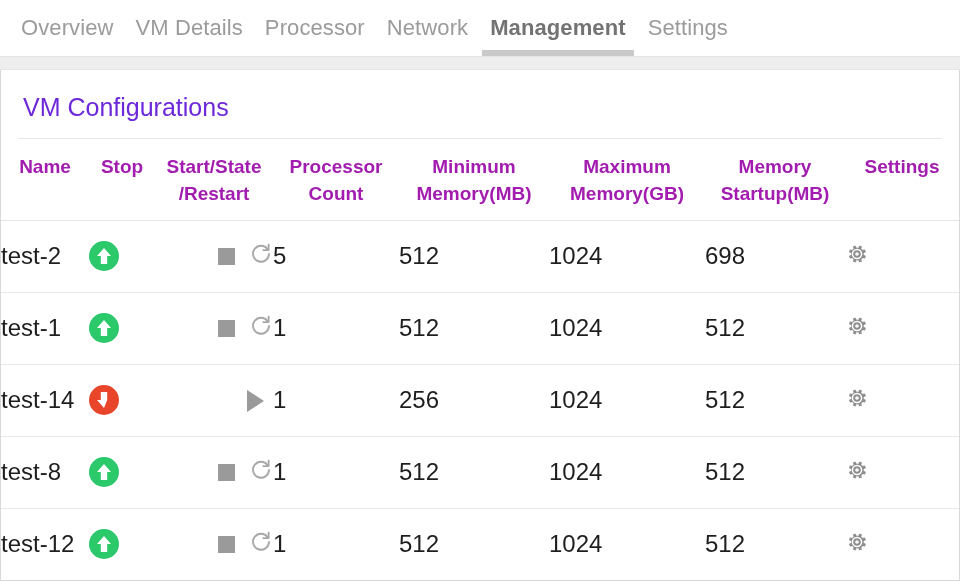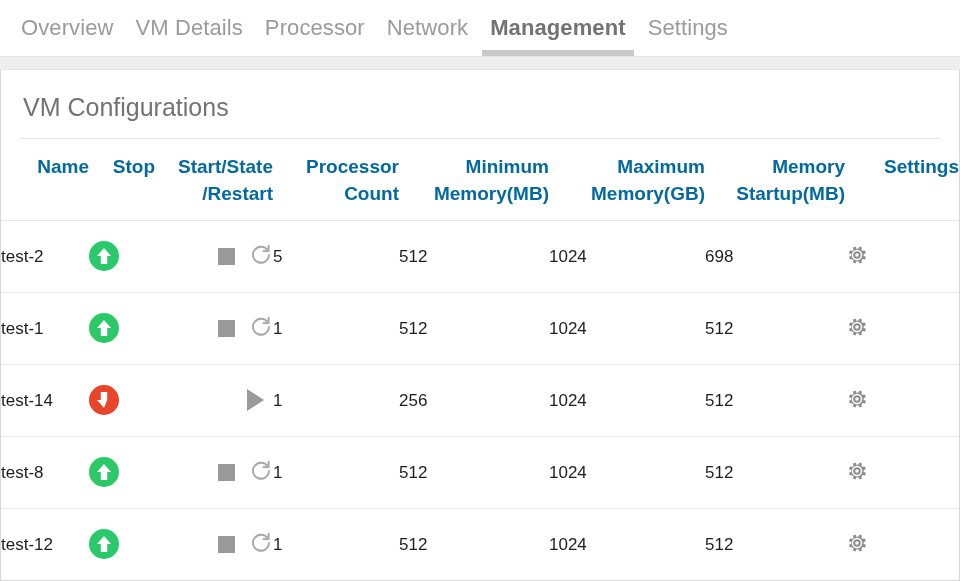--- a/index.html
+++ b/index.html
@@ -74,62 +74,62 @@
     box-sizing: border-box;
     border-left: 1px solid #d8d8d8;
     border-right: 1px solid #d8d8d8;
     border-bottom: 1px solid #d8d8d8;
     background: #ffffff;
     overflow: hidden;
   }
 
   .card-title {
     font-size: 25px;
-    color: #737373;
+    color: #6d28d9;
     padding: 24px 0 0 22px;
     line-height: 1.1;
   }
 
   .title-rule {
     margin: 16px 18px 0 18px;
     height: 1px;
     background: #e6e6e6;
   }
 
   
   table.vm {
     width: 100%;
     border-collapse: collapse;
     table-layout: fixed;
   }
 
   table.vm th {
     font-size: 19px;
     font-weight: bold;
-    color: #0369a1;
-    text-align: right;
+    color: #a21caf;
+    text-align: center;
     vertical-align: top;
     padding: 14px 0 12px 0;
     line-height: 1.45;
   }
   table.vm thead tr {
     border-bottom: 1px solid #e6e6e6;
   }
 
   th.c-name   { width: 88px;  padding-left: 14px; }
   th.c-state  { width: 66px;  }
   th.c-ctrl   { width: 118px; text-align: right; padding-right: 8px; }
   th.c-proc   { width: 126px; }
   th.c-min    { width: 150px; }
   th.c-max    { width: 156px; }
   th.c-mem    { width: 140px; }
   th.c-set    { width: auto;  }
 
   table.vm td {
-    font-size: 17px;
+    font-size: 24px;
     color: #1e1e1e;
     padding: 0;
     height: 71px;
     vertical-align: middle;
     border-bottom: 1px solid #e9e9e9;
     line-height: 1;
   }
   td.c-name { padding-left: 14px; }
   td.c-ctrl { text-align: right; padding-right: 6px; white-space: nowrap; }
 

